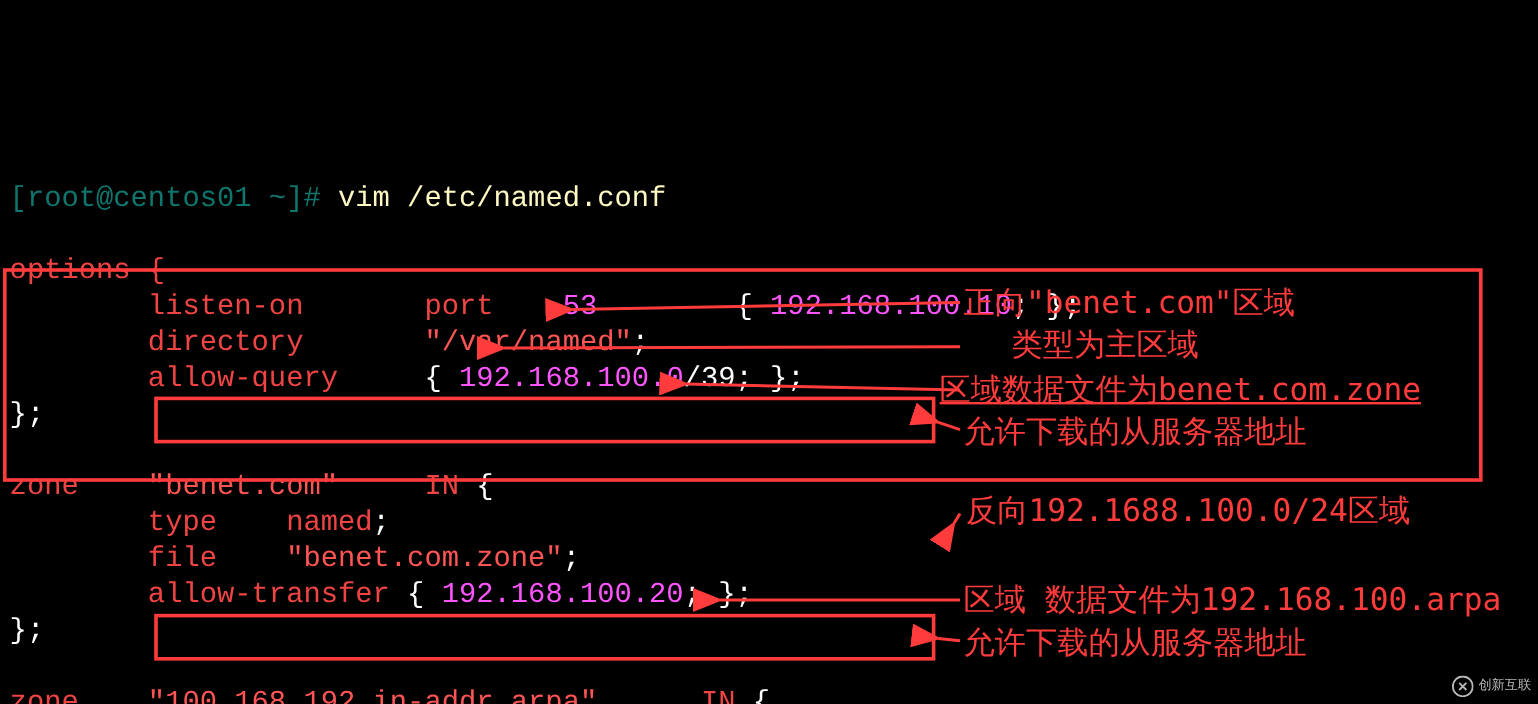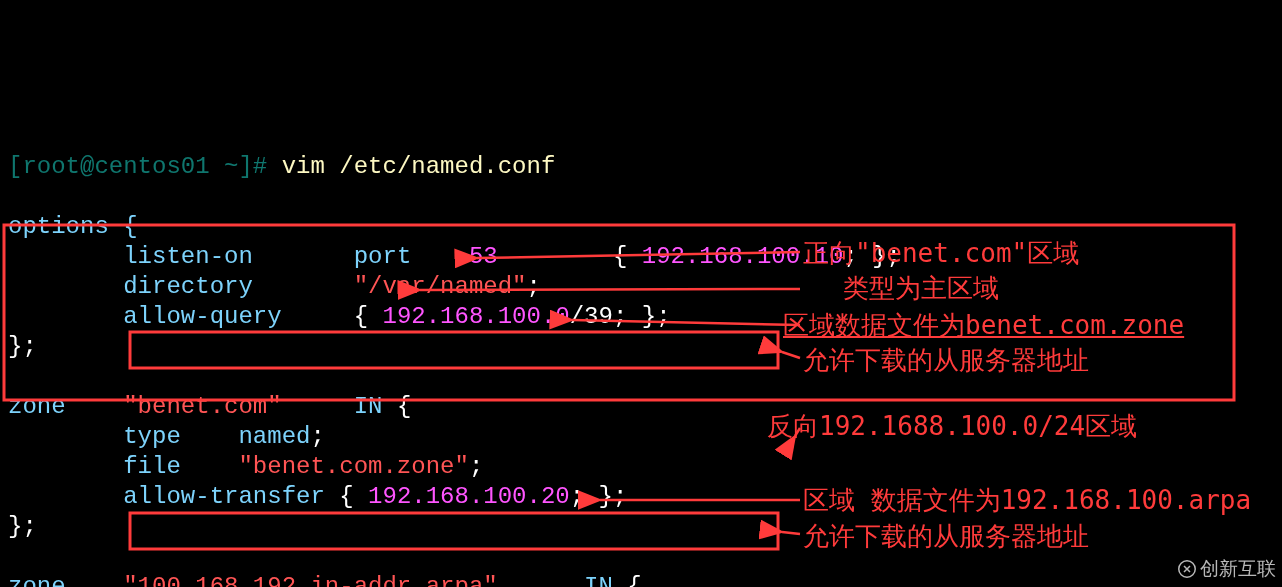--- a/index.html
+++ b/index.html
@@ -15,21 +15,21 @@
     overflow: hidden;
     position: relative;
     white-space: pre;
   }
   .term {
     position: relative;
     padding: 2px 8px 8px 8px;
   }
   .prompt-user { color: #0f766e; }
   .prompt-cmd { color: #fef9c3; }
-  .kw { color: #7dd3fc; }
+  .kw { color: #ef4444; }
   .str { color: #ff5555; }  
   .num { color: #ff55ff; }  
   .white { color: #fff; }
   .annot {
     color: #ff3b3b;
     font-family: "SimSun", "Microsoft YaHei", monospace;
     font-size: 26px;
   }
   .overlay {
     position: absolute;
@@ -40,21 +40,21 @@
   }
   .annot-block {
     position: absolute;
     white-space: nowrap;
   }
   .watermark {
     position: absolute;
     right: 6px;
     bottom: 6px;
     color: #b8b8b8;
-    font-size: 19px;
+    font-size: 11px;
     font-family: sans-serif;
     display: flex;
     align-items: center;
     gap: 4px;
   }
 </style>
 </head>
 <body>
 
 
@@ -104,21 +104,21 @@
   <line x1="800" y1="500" x2="600" y2="500" stroke="#ff3b3b" stroke-width="2.5" marker-end="url(#arrowhead)"></line>
   <line x1="800" y1="534" x2="782" y2="532" stroke="#ff3b3b" stroke-width="2.5" marker-end="url(#arrowhead)"></line>
 </svg>
 
 
 <div class="annot-block annot" style="left:803px; top:237px;">正向"benet.com"区域</div>
 <div class="annot-block annot" style="left:803px; top:272px;margin-left:40px;">类型为主区域</div>
 <div class="annot-block annot" style="left:783px; top:309px;text-decoration:underline;">区域数据文件为benet.com.zone</div>
 <div class="annot-block annot" style="left:803px; top:344px;">允许下载的从服务器地址</div>
 
-<div class="annot-block annot" style="left:767px; top:410px;">反向192.1688.100.0/24区域</div>
+<div class="annot-block annot" style="left:805px; top:410px;">反向192.1688.100.0/24区域</div>
 <div class="annot-block annot" style="left:803px; top:484px;text-align:center;">区域 数据文件为192.168.100.arpa</div>
 <div class="annot-block annot" style="left:803px; top:520px;">允许下载的从服务器地址</div>
 
 <div class="watermark">
   <svg width="18" height="18" viewBox="0 0 24 24">
     <circle cx="12" cy="12" r="11" fill="none" stroke="#b8b8b8" stroke-width="2"></circle>
     <path d="M8 8 L16 16 M16 8 L8 16" stroke="#b8b8b8" stroke-width="2"></path>
   </svg>
   <span>创新互联</span>
 </div>

